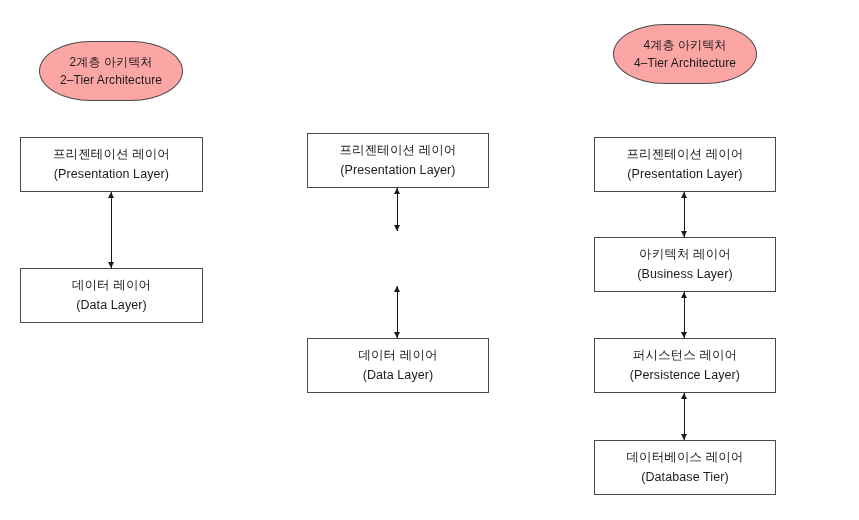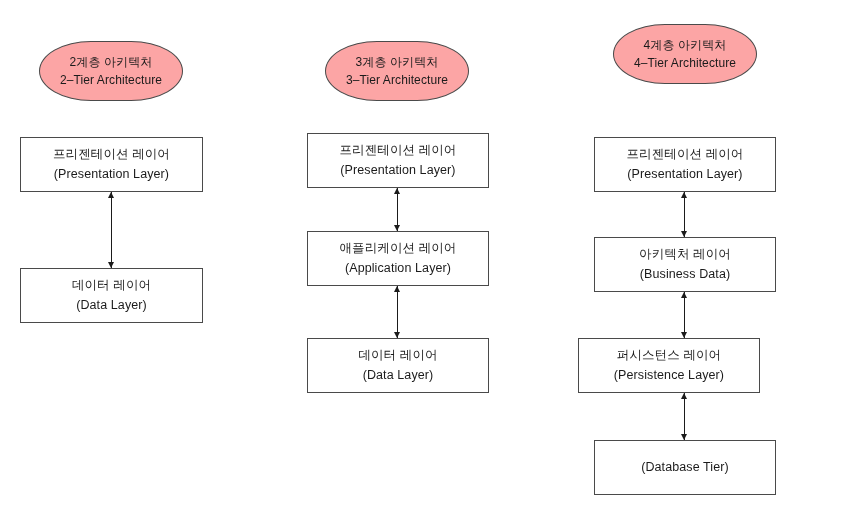--- a/index.html
+++ b/index.html
@@ -83,21 +83,21 @@
     .c2-b2   { left: 307px; top: 231px; }
     .c2-a2   { left: 397px; top: 286px; height: 52px; }
     .c2-b3   { left: 307px; top: 338px; }
 
     
     .c3-oval { left: 613px; top: 24px; }
     .c3-b1   { left: 594px; top: 137px; }
     .c3-a1   { left: 684px; top: 192px; height: 45px; }
     .c3-b2   { left: 594px; top: 237px; }
     .c3-a2   { left: 684px; top: 292px; height: 46px; }
-    .c3-b3   { left: 578px; top: 338px; }
+    .c3-b3   { left: 594px; top: 338px; }
     .c3-a3   { left: 684px; top: 393px; height: 47px; }
     .c3-b4   { left: 594px; top: 440px; }
   </style>
 </head>
 <body>
 
 <div class="canvas">
 
   <div class="header-oval c1-oval">
     <span>2계층 아키텍처</span>
@@ -106,55 +106,48 @@
   <div class="layer-box w183 c1-b1">
     <span>프리젠테이션 레이어</span>
     <span>(Presentation Layer)</span>
   </div>
   <div class="varrow c1-a1"></div>
   <div class="layer-box w183 c1-b2">
     <span>데이터 레이어</span>
     <span>(Data Layer)</span>
   </div>
 
-  <div class="header-oval c2-oval">
-    <span>3계층 아키텍처</span>
-    <span>3–Tier Architecture</span>
-  </div>
   <div class="layer-box w182 c2-b1">
     <span>프리젠테이션 레이어</span>
     <span>(Presentation Layer)</span>
   </div>
   <div class="varrow c2-a1"></div>
-  <div class="layer-box w182 c2-b2">
-    <span>애플리케이션 레이어</span>
-    <span>(Application Layer)</span>
-  </div>
   <div class="varrow c2-a2"></div>
   <div class="layer-box w182 c2-b3">
     <span>데이터 레이어</span>
     <span>(Data Layer)</span>
   </div>
 
   <div class="header-oval c3-oval">
     <span>4계층 아키텍처</span>
     <span>4–Tier Architecture</span>
   </div>
   <div class="layer-box w182 c3-b1">
     <span>프리젠테이션 레이어</span>
     <span>(Presentation Layer)</span>
   </div>
   <div class="varrow c3-a1"></div>
   <div class="layer-box w182 c3-b2">
     <span>아키텍처 레이어</span>
-    <span>(Business Data)</span>
+    <span>(Business Layer)</span>
   </div>
   <div class="varrow c3-a2"></div>
   <div class="layer-box w182 c3-b3">
     <span>퍼시스턴스 레이어</span>
     <span>(Persistence Layer)</span>
   </div>
   <div class="varrow c3-a3"></div>
   <div class="layer-box w182 c3-b4">
+    <span>데이터베이스 레이어</span>
     <span>(Database Tier)</span>
   </div>
 
 </div>
 
 </body></html>

